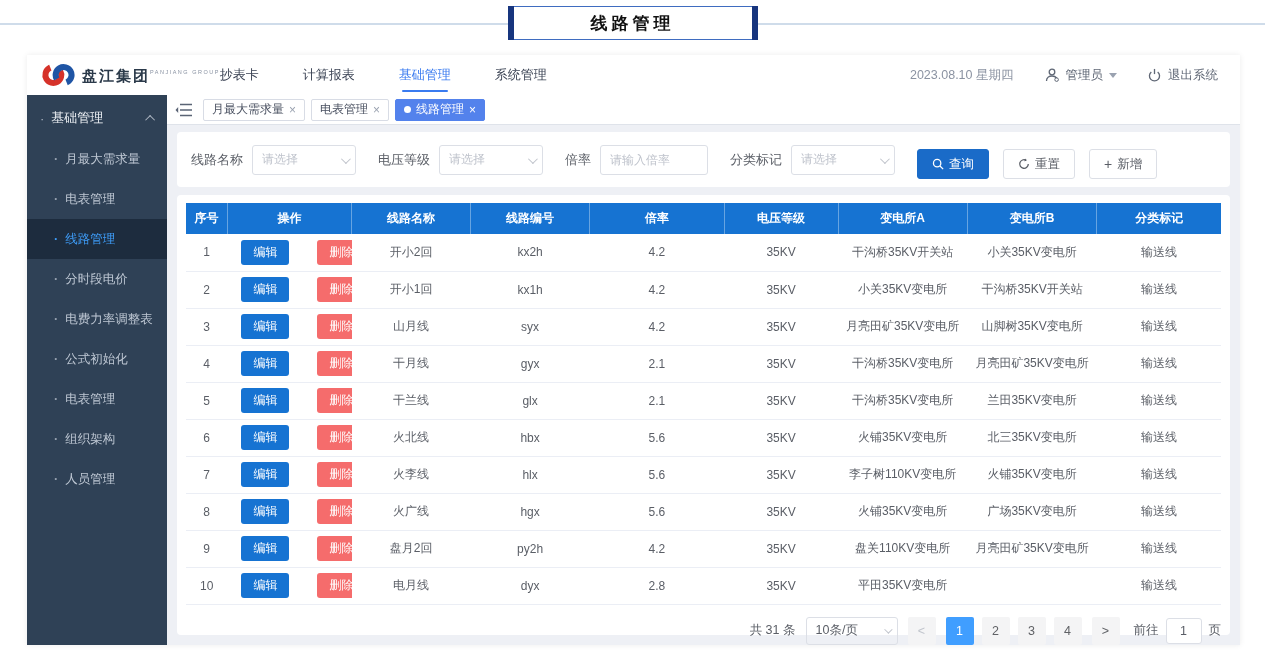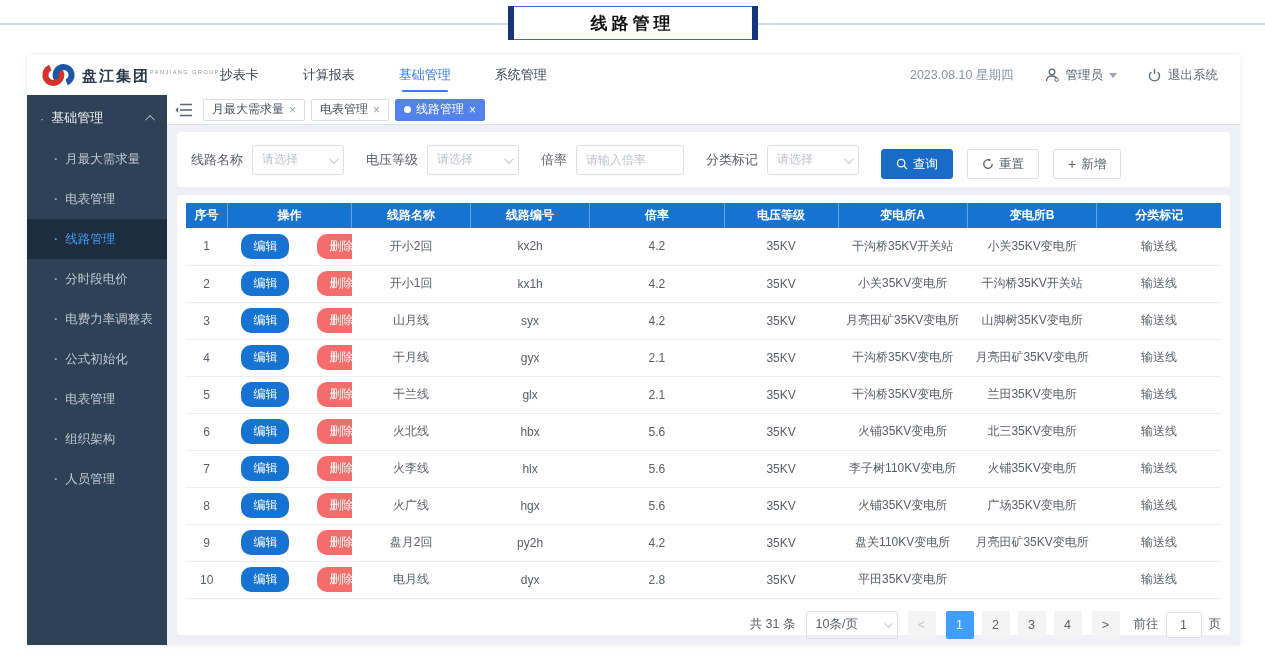--- a/index.html
+++ b/index.html
@@ -62,46 +62,46 @@
     font-size:12px;color:#495060;border-radius:2px;cursor:pointer;white-space:nowrap;}
   .tab .x{font-size:12px;color:#9aa2b0;line-height:1;}
   .tab.active{background:var(--c-tab-active);border-color:var(--c-tab-active);color:#fff;}
   .tab.active .x{color:#fff;}
   .tab .dot{width:7px;height:7px;border-radius:50%;background:#fff;display:inline-block;}
 
   
   .filter-card{margin:7px 10px 0;background:#fff;border-radius:4px;padding:8px 14px;display:flex;align-items:center;flex:none;}
   .f-group{display:flex;align-items:center;margin-right:22px;}
   .f-label{font-size:13px;color:#5a5e66;margin-right:9px;white-space:nowrap;}
-  .f-select{width:92px;height:30px;border:1px solid #dcdfe6;border-radius:3px;display:flex;align-items:center;
+  .f-select{width:104px;height:30px;border:1px solid #dcdfe6;border-radius:3px;display:flex;align-items:center;
     padding:0 22px 0 9px;position:relative;cursor:pointer;background:#fff;}
   .f-select .ph{font-size:12px;color:#bfc3cc;}
   .f-select .chev{position:absolute;right:7px;top:11px;width:7px;height:7px;border-right:1.4px solid #c0c4cc;border-bottom:1.4px solid #c0c4cc;transform:rotate(45deg) translateY(-2px);}
   .f-input{width:108px;height:30px;border:1px solid #dcdfe6;border-radius:3px;padding:0 9px;font-size:12px;color:#333;font-family:inherit;}
   .f-input::placeholder{color:#bfc3cc;}
   .btns{display:flex;align-items:center;gap:14px;margin-left:14px;margin-top:9px;}
   .btn{height:30px;padding:0 14px;border-radius:3px;font-size:12.5px;display:flex;align-items:center;gap:5px;cursor:pointer;border:1px solid #dcdfe6;background:#fff;color:#5a5e66;font-family:inherit;}
   .btn.primary{background:var(--c-query-btn);border-color:var(--c-query-btn);color:#fff;}
 
   
   .table-card{margin:8px 10px 10px;background:#fff;border-radius:4px;padding:8px 9px 10px;flex:1;display:flex;flex-direction:column;min-height:0;}
   table{width:100%;border-collapse:collapse;table-layout:fixed;}
-  thead th{background:var(--c-header-blue);color:#fff;font-size:12px;font-weight:bold;height:25px;border-right:1px solid rgba(255,255,255,.35);}
+  thead th{background:var(--c-header-blue);color:#fff;font-size:12px;font-weight:bold;height:31px;border-right:1px solid rgba(255,255,255,.35);}
   thead th:last-child{border-right:none;}
   tbody td{height:37px;text-align:center;font-size:12px;color:#5a5e66;border-bottom:1px solid #ebeef5;overflow:hidden;white-space:nowrap;}
   th:nth-child(1),td:nth-child(1){width:4%;}
   th:nth-child(2),td:nth-child(2){width:12%;}
   th:nth-child(3),td:nth-child(3){width:11.5%;}
   th:nth-child(4),td:nth-child(4){width:11.5%;}
   th:nth-child(5),td:nth-child(5){width:13%;}
   th:nth-child(6),td:nth-child(6){width:11%;}
   th:nth-child(7),td:nth-child(7){width:12.5%;}
   th:nth-child(8),td:nth-child(8){width:12.5%;}
   th:nth-child(9),td:nth-child(9){width:12%;}
-  .mini-btn{display:inline-block;padding:4px 12px;border-radius:10px;font-size:12px;color:#fff;cursor:pointer;margin:0 14px;border:none;font-family:inherit;}
+  .mini-btn{display:inline-block;padding:4px 12px;border-radius:3px;font-size:12px;color:#fff;cursor:pointer;margin:0 14px;border:none;font-family:inherit;}
   .mini-edit{background:var(--c-header-blue);}
   .mini-del{background:var(--c-danger);}
 
   
   .pager{margin-top:12px;display:flex;align-items:center;justify-content:flex-end;gap:10px;font-size:12.5px;color:#5a5e66;}
   .pg-size{width:92px;height:28px;border:1px solid #dcdfe6;border-radius:3px;display:flex;align-items:center;padding:0 20px 0 9px;position:relative;cursor:pointer;}
   .pg-size .chev{position:absolute;right:7px;top:10px;width:6px;height:6px;border-right:1.4px solid #c0c4cc;border-bottom:1.4px solid #c0c4cc;transform:rotate(45deg) translateY(-2px);}
   .pg-btn{min-width:28px;height:28px;border-radius:2px;background:#f4f4f5;color:#606266;display:flex;align-items:center;justify-content:center;font-size:12.5px;cursor:pointer;padding:0 6px;}
   .pg-btn.disabled{color:#c0c4cc;cursor:default;}
   .pg-btn.active{background:var(--c-primary);color:#fff;}

